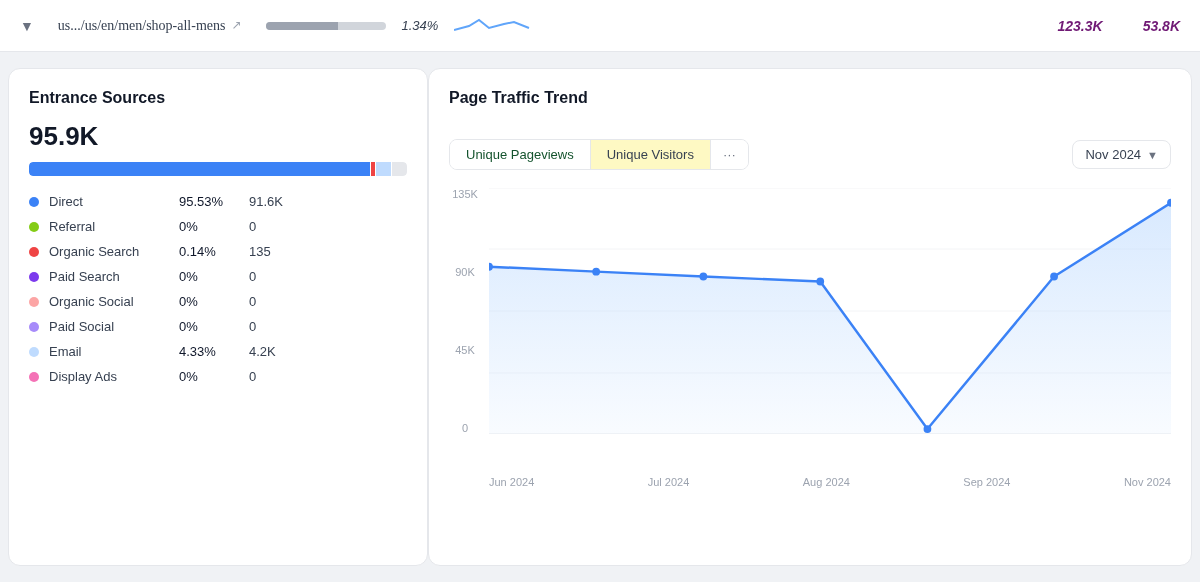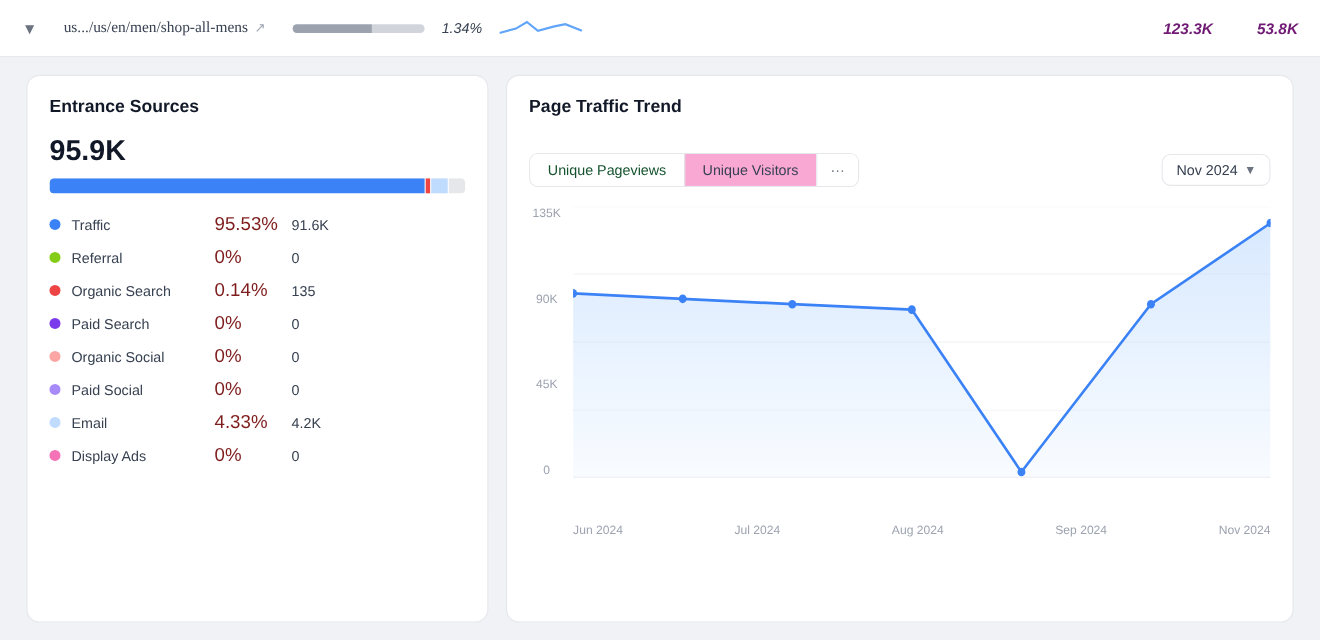--- a/index.html
+++ b/index.html
@@ -72,22 +72,22 @@
     .top-bar-stat {
       font-size: 14px;
       font-weight: 600;
       color: #701a75;
       font-style: italic;
     }
 
     
     .main-content {
       display: flex;
-      gap: 16px;
-      padding: 16px 24px;
+      gap: 0;
+      padding: 16px 8px;
       height: calc(582px - 52px);
     }
 
     
     .card {
       background: #fff;
       border-radius: 12px;
       border: 1px solid #e5e7eb;
       padding: 20px;
     }
@@ -139,22 +139,22 @@
       height: 10px;
       border-radius: 50%;
       flex-shrink: 0;
     }
     .source-name {
       font-size: 13px;
       color: #374151;
       width: 120px;
     }
     .source-percent {
-      font-size: 17px;
-      color: #7f1d1d;
+      font-size: 13px;
+      color: #0f172a;
       width: 60px;
     }
     .source-value {
       font-size: 13px;
       color: #374151;
       font-weight: 500;
     }
 
     
     .traffic-trend-card {
@@ -171,21 +171,21 @@
       align-items: center;
       gap: 0;
       border: 1px solid #e5e7eb;
       border-radius: 8px;
       overflow: hidden;
     }
     .trend-tab {
       padding: 7px 16px;
       font-size: 13px;
       cursor: pointer;
-      background: #f9a8d4;
+      background: #fef9c3;
       color: #374151;
       border: none;
       outline: none;
     }
     .trend-tab.active {
       background: #fff;
       color: #14532d;
       font-weight: 500;
     }
     .trend-tab + .trend-tab {
@@ -253,21 +253,21 @@
     <div class="stacked-bar">
       <div class="stacked-bar-segment" style="width:91%;background:#3b82f6;border-radius:4px 0 0 4px;"></div>
       <div class="stacked-bar-segment" style="width:1%;background:#ef4444;"></div>
       <div class="stacked-bar-segment" style="width:4%;background:#bfdbfe;"></div>
       <div class="stacked-bar-segment" style="width:4%;background:#e5e7eb;border-radius:0 4px 4px 0;"></div>
     </div>
 
     <div class="source-list">
       <div class="source-item">
         <div class="source-dot" style="background:#3b82f6;"></div>
-        <span class="source-name">Traffic</span>
+        <span class="source-name">Direct</span>
         <span class="source-percent">95.53%</span>
         <span class="source-value">91.6K</span>
       </div>
       <div class="source-item">
         <div class="source-dot" style="background:#84cc16;"></div>
         <span class="source-name">Referral</span>
         <span class="source-percent">0%</span>
         <span class="source-value">0</span>
       </div>
       <div class="source-item">

